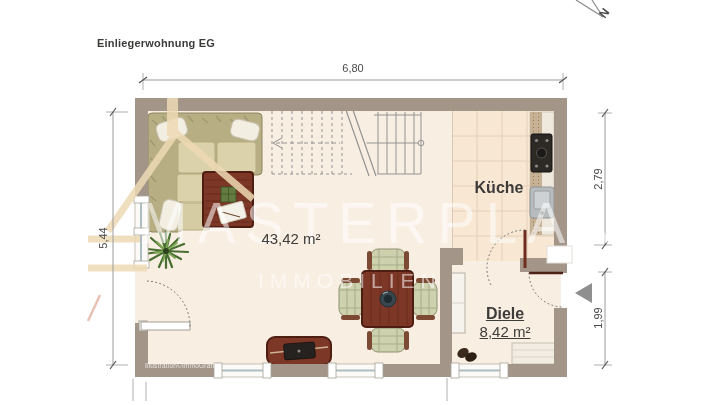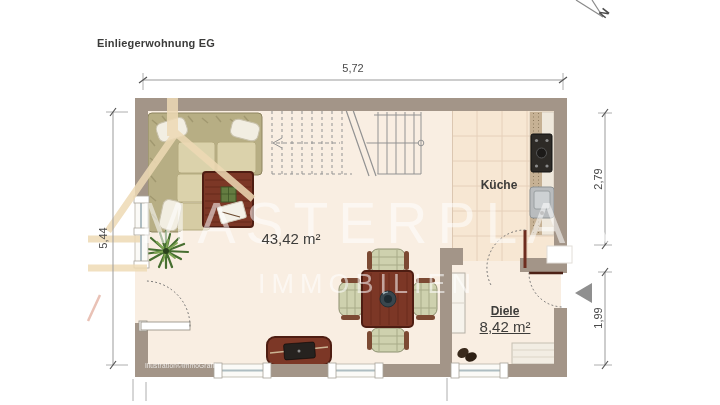--- a/index.html
+++ b/index.html
@@ -7,28 +7,28 @@
          font-family:"Liberation Sans",sans-serif;}
   .abs{position:absolute;}
   .title{left:97px;top:13px;font-size:11px;font-weight:bold;color:#3b3b3a;letter-spacing:.2px;margin-top:24px;}
   .dim{color:#4a4a4a;font-size:11px;}
   .dim-top{left:283px;top:62px;width:140px;text-align:center;}
   .dim-rot{width:44px;height:14px;text-align:center;transform:rotate(-90deg);}
   .dim-left{left:82px;top:231px;}
   .dim-r1{left:577px;top:172px;}
   .dim-r2{left:577px;top:311px;}
   .room-label{color:#3d3c3a;text-align:center;line-height:1.2;}
-  .room-name{font-size:12px;font-weight:600;}
+  .room-name{font-size:16px;font-weight:600;}
   .room-area{font-size:15px;font-weight:400;}
   .lbl-living{left:201px;top:230px;width:180px;}
   .lbl-kitchen{left:459px;top:178px;width:80px;}
   .lbl-hall{left:465px;top:304px;width:80px;text-decoration:underline;}
   .wm1{left:140px;top:190px;width:470px;text-align:right;font-size:57px;font-weight:400;
        letter-spacing:10px;color:rgba(255,255,255,0.55);white-space:nowrap;}
-  .wm2{left:258px;top:269px;width:215px;font-size:27px;
+  .wm2{left:258px;top:269px;width:215px;font-size:21px;
        letter-spacing:6px;color:rgba(255,255,255,0.55);white-space:nowrap;}
   .credit{left:145px;top:362px;font-size:6.5px;color:rgba(255,255,255,0.8);letter-spacing:.2px;}
   .north-n{left:600px;top:6px;font-size:12px;font-weight:bold;color:#4c4c4c;transform:rotate(-52deg);}
 </style>
 </head>
 <body>
 
 <div class="stage">
 
   <svg class="abs" style="left:0;top:0" width="720" height="405" viewBox="0 0 720 405">
@@ -249,21 +249,21 @@
       <path d="M603,17 L592,0"></path>
     </g>
   </svg>
 
   <div class="abs wm1">MASTERPLAN</div>
   <div class="abs wm2">IMMOBILIEN</div>
 
   <div class="abs title">Einliegerwohnung EG</div>
   <div class="abs north-n">N</div>
 
-  <div class="abs dim dim-top">5,72</div>
+  <div class="abs dim dim-top">6,80</div>
   <div class="abs dim dim-rot dim-left">5,44</div>
   <div class="abs dim dim-rot dim-r1">2,79</div>
   <div class="abs dim dim-rot dim-r2">1,99</div>
 
   <div class="abs room-label lbl-living">
     <div class="room-area">43,42 m²</div>
   </div>
   <div class="abs room-label lbl-kitchen">
     <div class="room-name">Küche</div>
   </div>

